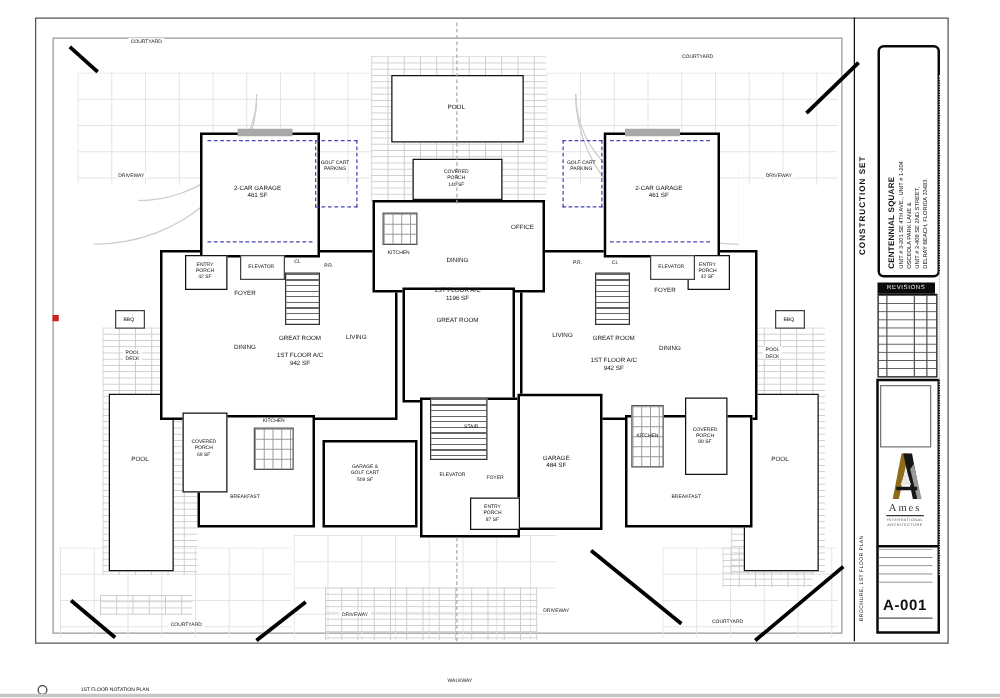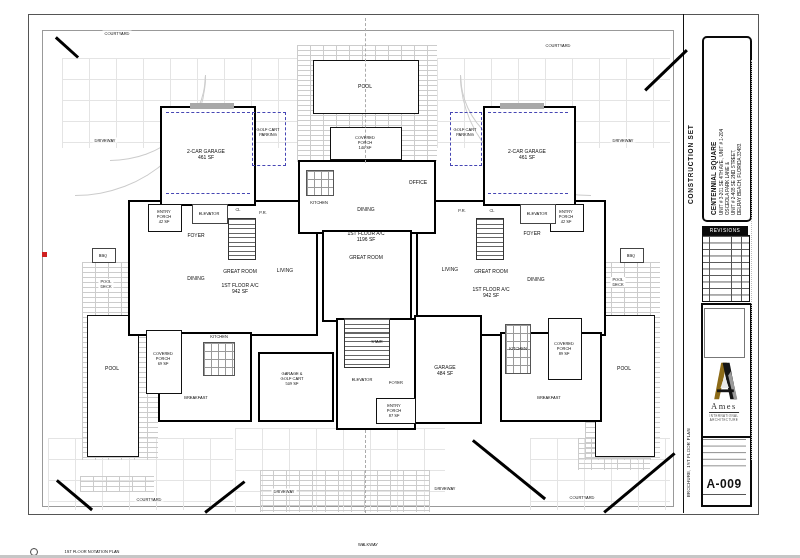--- a/index.html
+++ b/index.html
@@ -252,21 +252,21 @@
     <polygon points="21,22 27,40 15,40" fill="#e8e8e8"></polygon>
     <rect x="10" y="42" width="24" height="4" fill="#151515"></rect>
   </svg>
   <div class="ames-name">Ames</div>
   <div class="ames-sub" style="top:414px;">INTERNATIONAL</div>
   <div class="ames-sub" style="top:418px;">ARCHITECTURE</div>
 
   <div class="infobox"></div>
   <div class="info-rows"></div>
   <div class="abs" style="left:703px;top:494px;width:43px;border-top:1px solid #555;"></div>
-  <div class="sheetnum">A-009</div>
+  <div class="sheetnum">A-001</div>
 
   <div class="brochure vt">BROCHURE, 1ST FLOOR PLAN</div>
   <div class="dotcol" style="left:751px;top:60px;height:400px;"></div>
 
   <div class="abs" style="left:30px;top:548px;width:6px;height:6px;border:1px solid #444;border-radius:50%;"></div>
   <div class="lbl s" style="left:92px;top:551px;">1ST FLOOR NOTATION PLAN</div>
   <div class="gray" style="left:0;top:555px;width:800px;height:3px;background:#c6c6c6;"></div>
 
 </div>
 

